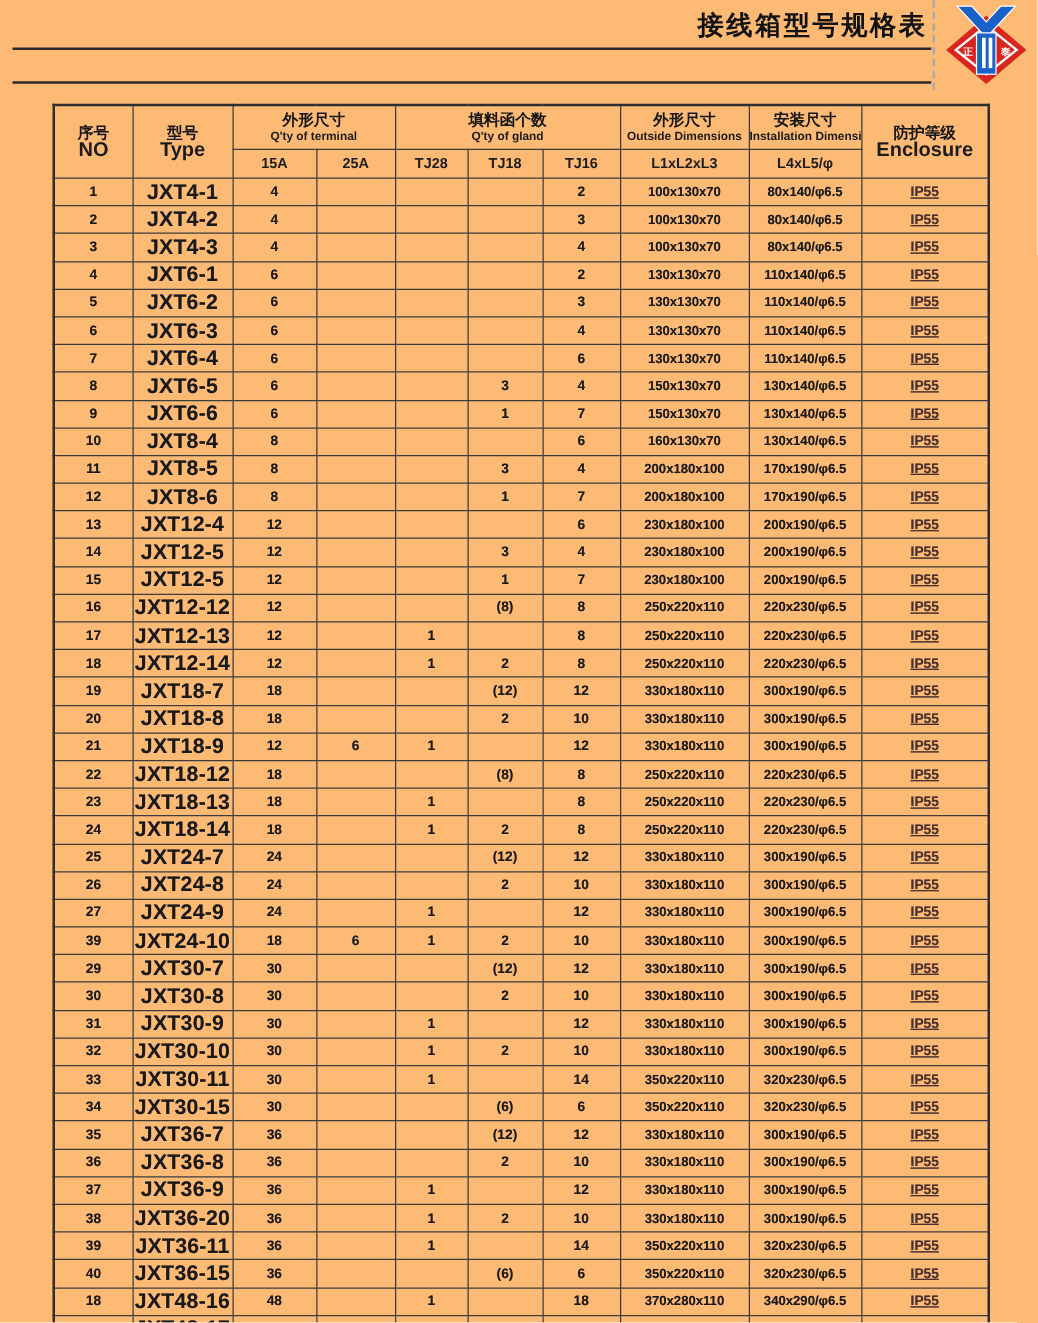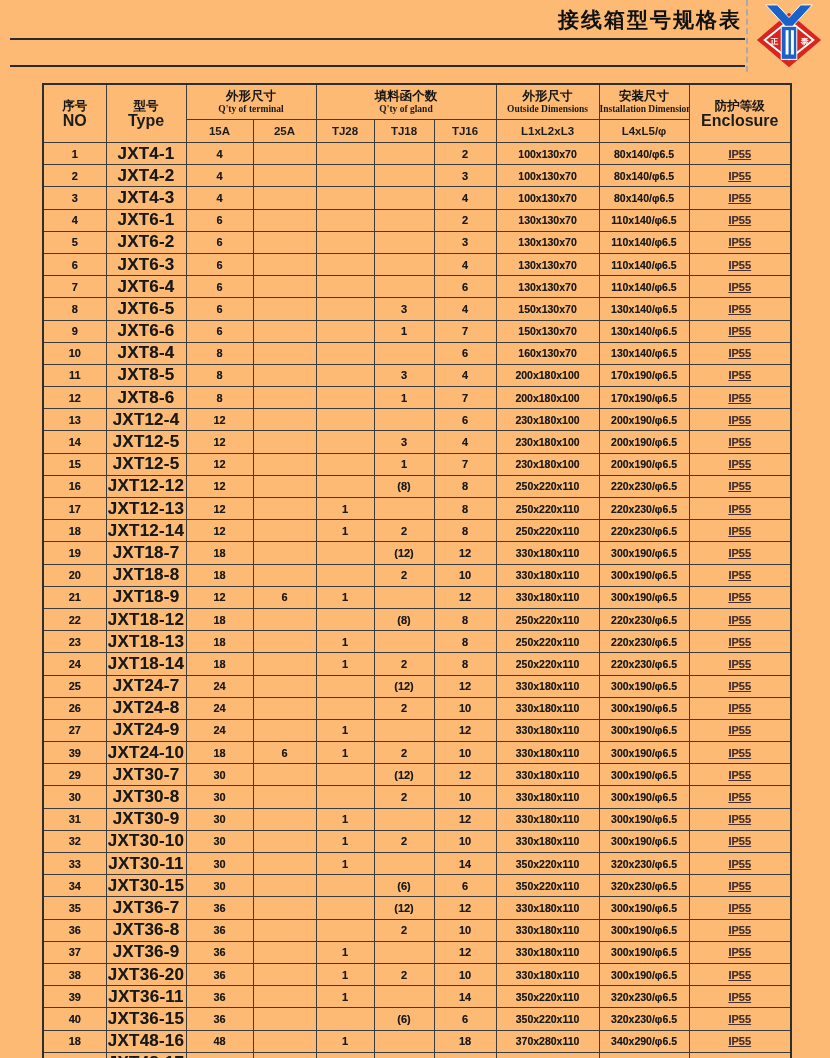--- a/index.html
+++ b/index.html
@@ -28,21 +28,21 @@
     font-family:"Liberation Sans","DejaVu Sans",sans-serif;
   }
   table.spec th,table.spec td{
     border:1px solid #3c3c3c;padding:0;text-align:center;vertical-align:middle;
     overflow:hidden;white-space:nowrap;
   }
   table.spec{border:2px solid #2e2e2e;}
   thead tr.h1 th{height:34px;}
   thead tr.h2 th{height:22px;font-size:11.5px;font-weight:bold;}
   .zh{font-size:12.5px;font-weight:bold;line-height:15px;color:#141414;}
-  .en{font-size:9.5px;font-weight:bold;line-height:11px;color:#1a1a1a;font-family:Liberation Serif, serif;}
+  .en{font-size:9.5px;font-weight:bold;line-height:11px;color:#1a1a1a;}
   .en-lg{font-size:16px;font-weight:bold;line-height:14px;}
   tbody td{height:21.2px;font-size:11px;font-weight:600;color:#191919;}
   tbody td.c-type{font-size:17px;letter-spacing:0.2px;}
   tbody td.c-dim{font-size:10.5px;}
   tbody td.c-enc{color:#4a3030;font-weight:700;text-decoration:underline;}
   tbody tr td{text-shadow:0 0 0.5px rgba(40,40,40,0.55);}
 </style>
 </head>
 <body>
 

